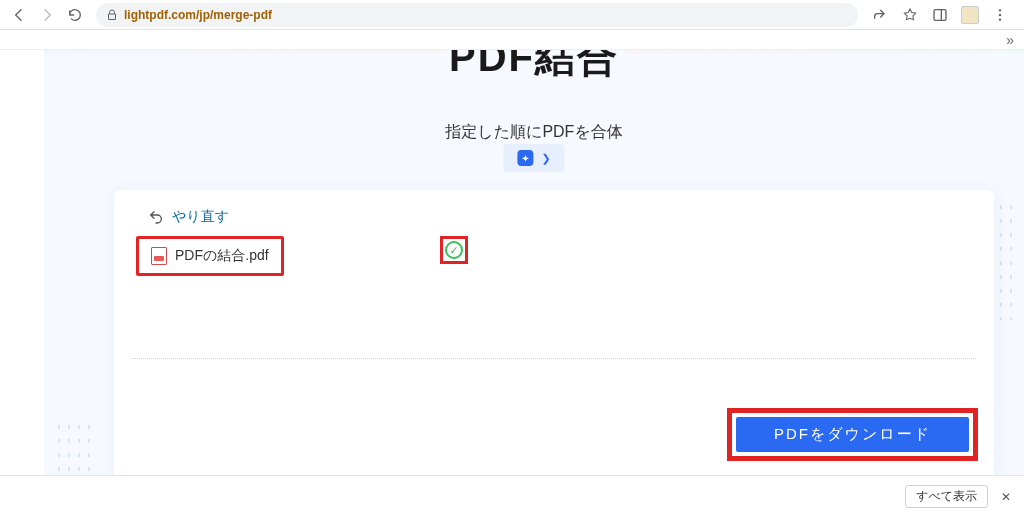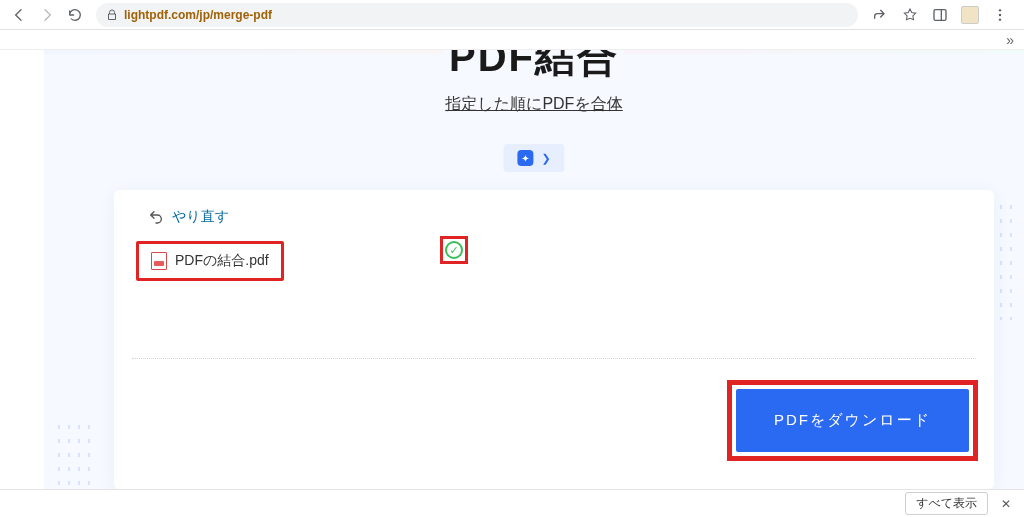--- a/index.html
+++ b/index.html
@@ -94,25 +94,24 @@
     top: -20px;
     left:50%; transform:translateX(-50%);
     font-size: 40px;
     font-weight: 700;
     color: #1a1a1a;
     letter-spacing: 2px;
     white-space: nowrap;
   }
   .subtitle {
     position:absolute;
-    top: 44px;
+    top: 72px;
     left:50%; transform:translateX(-50%);
     font-size: 16px;
     color: #333;
-    text-decoration: underline;
   }
   .promo-banner {
     position:absolute;
     top: 94px;
     left:50%; transform:translateX(-50%);
     background: #e7efff;
     color: #2a6af2;
     font-size: 12px;
     padding: 6px 14px;
     border-radius: 4px;
@@ -139,21 +138,21 @@
   }
   .redo-row {
     display:flex; align-items:center; gap:8px; color:#0369a1; font-size:14px; cursor:pointer;
     margin-left: 12px;
     margin-bottom: 10px;
   }
   .file-row {
     position:relative;
     height: 46px;
     border-bottom: 1px dotted transparent;
-    display:flex; align-items:flex-end;
+    display:flex; align-items:flex-start;
   }
   .file-chip {
     display:flex; align-items:center; gap:8px; font-size:14px; color:#333;
     padding: 8px 12px;
     border: 3px solid #e02424;
     border-radius: 2px;
     margin-left: 0;
   }
   .pdf-icon {
     width:16px; height:18px; position:relative;
@@ -186,27 +185,27 @@
   }
   .download-wrap {
     position:absolute;
     right: 16px;
     bottom: 28px;
     border: 5px solid #e02424;
     padding: 4px;
   }
   .download-btn {
     background:#2a6af2; color:#fff; font-size:15px; border:none;
-    padding: 22px 38px; letter-spacing: 2px; cursor:pointer; border-radius:2px;
+    padding: 8px 38px; letter-spacing: 2px; cursor:pointer; border-radius:2px;
   }
 
   
   .infobar {
     position:absolute;
-    left:0; right:0; bottom:0; height:28px;
+    left:0; right:0; bottom:0; height:42px;
     background:#fff; border-top:1px solid #e4e4e4;
     display:flex; align-items:center; justify-content:flex-end;
     padding: 0 8px; gap: 8px; font-size:12px; color:#333;
   }
   .infobar .show-all {
     border:1px solid #cfcfcf; border-radius:3px; padding:2px 10px; cursor:pointer;
     background:#fff;
   }
   .infobar .close-x { width:20px; text-align:center; cursor:pointer; color:#555; }
 

